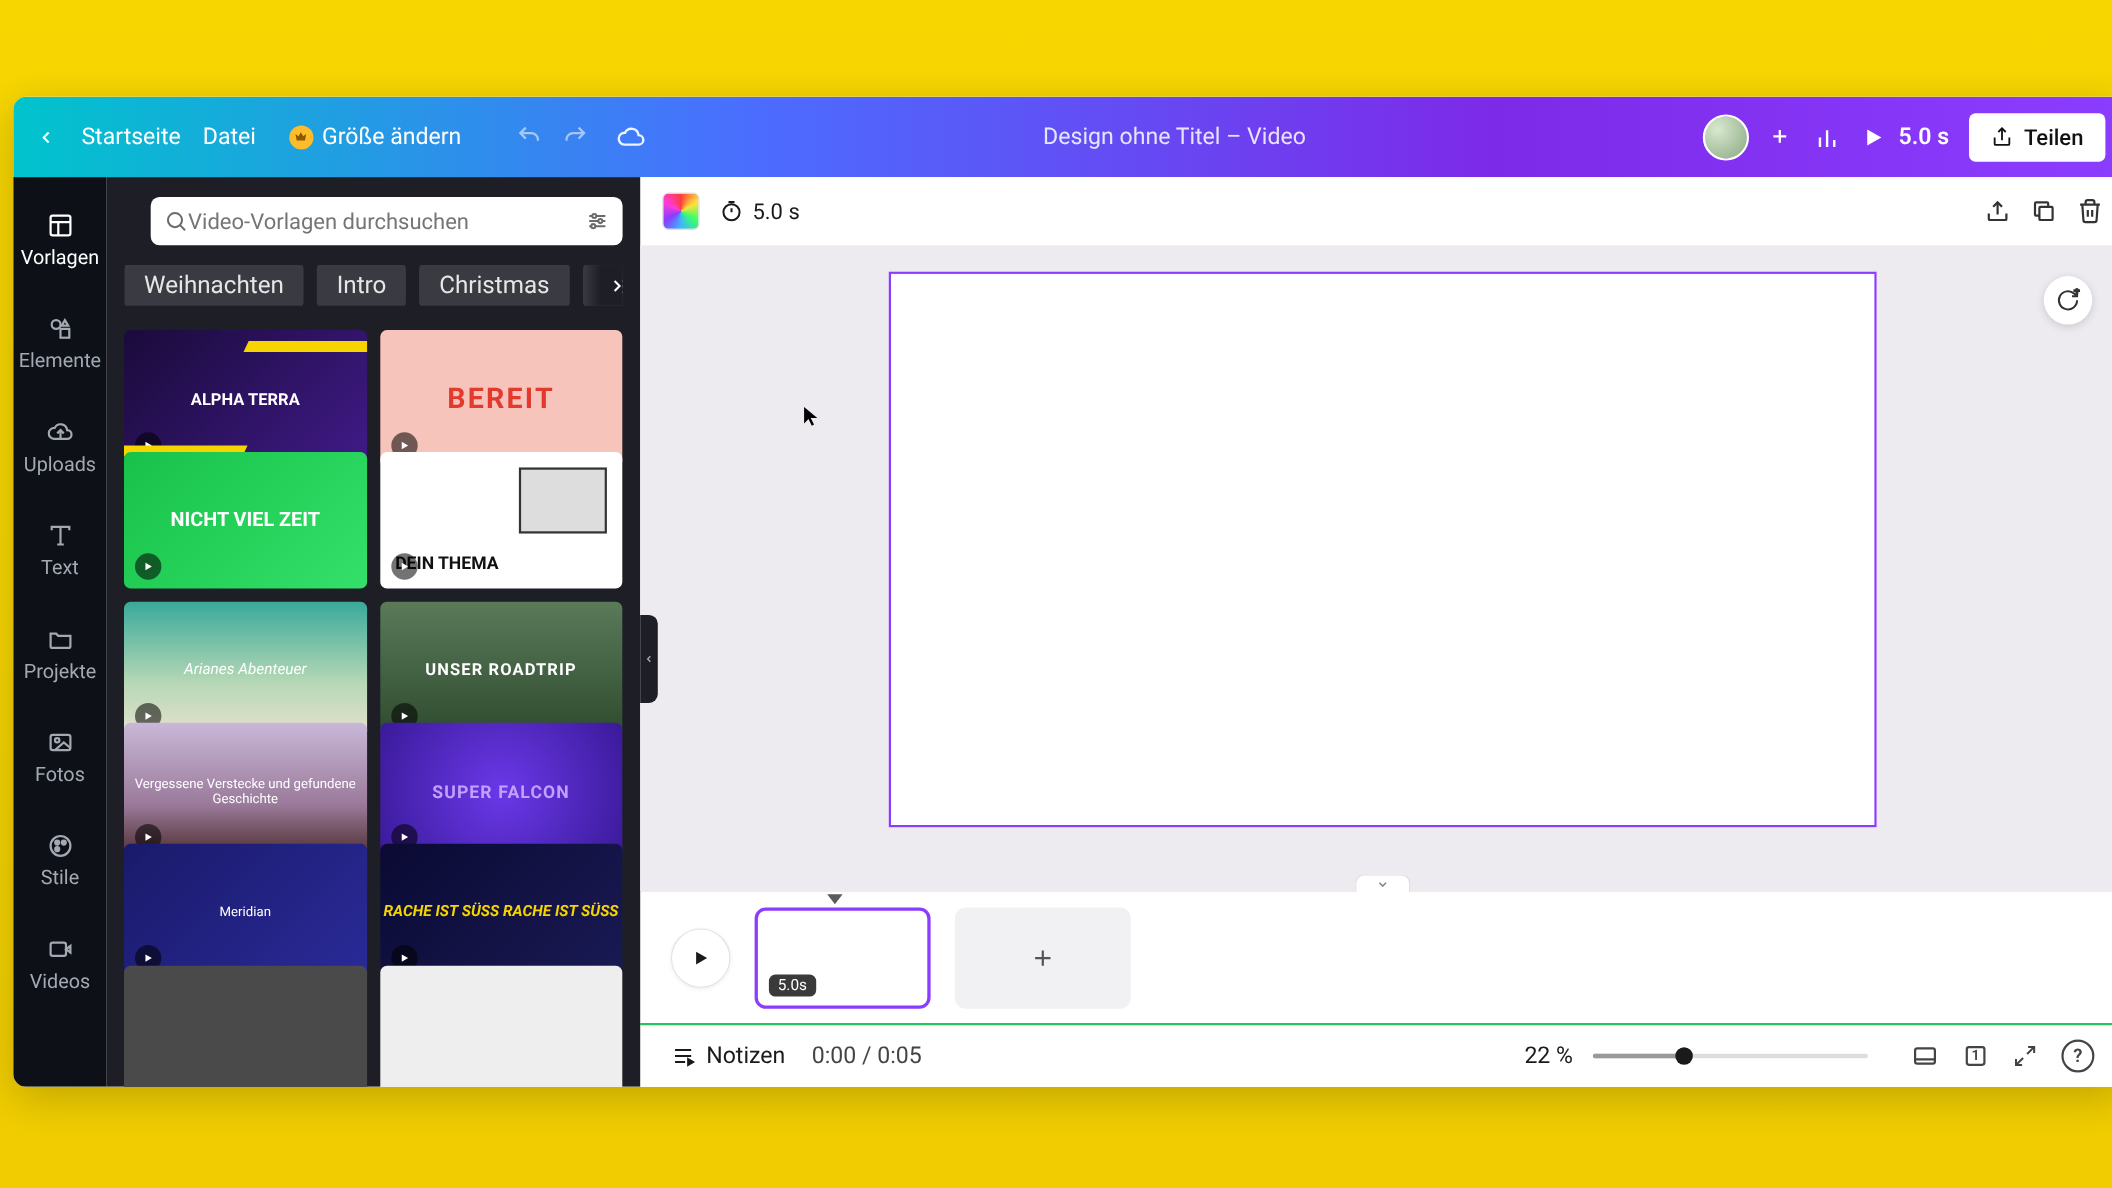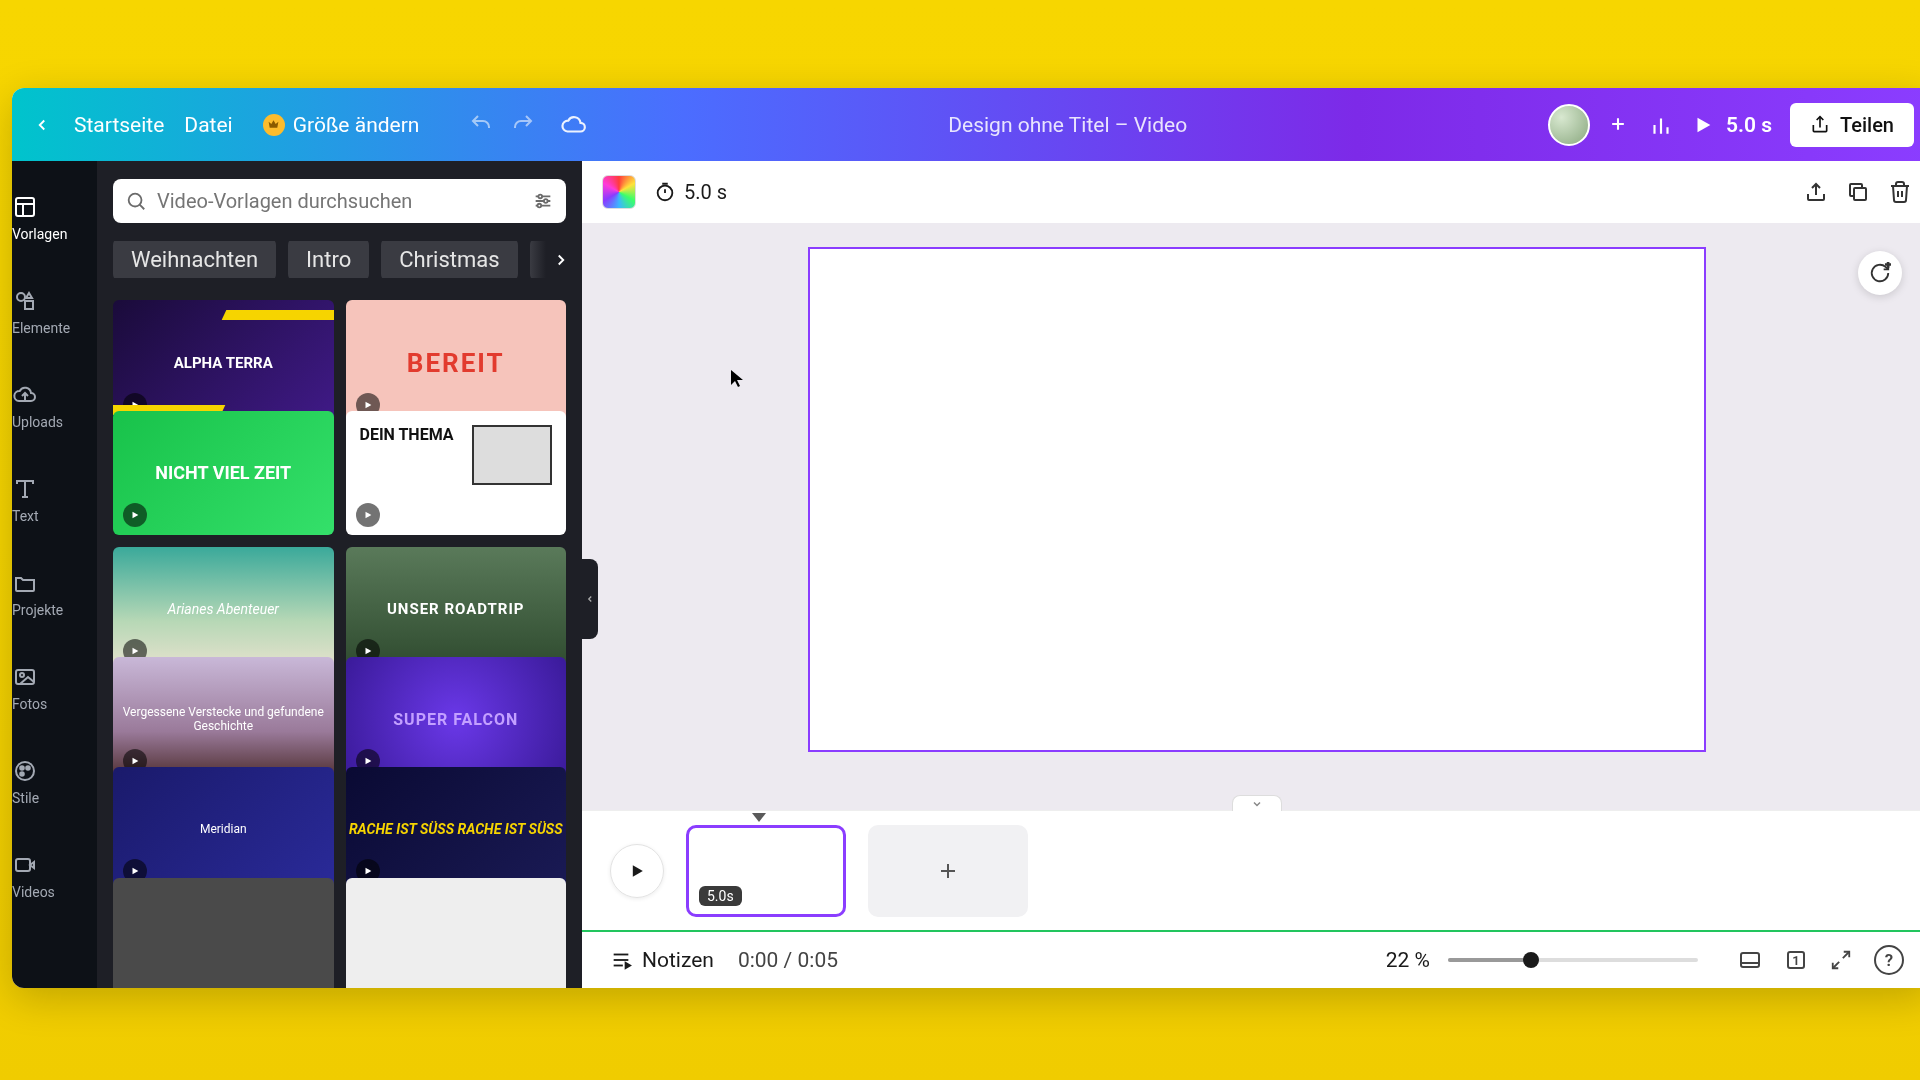--- a/index.html
+++ b/index.html
@@ -18,41 +18,41 @@
 .topbar .center { flex:1; display:flex; justify-content:center; }
 .topbar .title { font-size: 21px; color: rgba(255,255,255,.85); }
 .topbar .right { display:flex; align-items:center; gap: 18px; }
 .avatar { width:42px; height:42px; border-radius:50%; background: radial-gradient(circle at 30% 30%, #d8e8d0, #8aa87f); border:2px solid #fff; }
 .plus-user { width:22px; height:22px; color:#fff; cursor:pointer; }
 .topbar .icon-btn { color:#fff; cursor:pointer; }
 .play-group { display:flex; align-items:center; gap:12px; }
 .share-btn { background:#fff; color:#111; padding: 10px 20px; border-radius: 6px; display:flex; align-items:center; gap:10px; font-size:20px; font-weight:500; cursor:pointer; }
 .main { flex:1; display:flex; min-height:0; }
 .nav-rail { width: 85px; background:#0d1117; display:flex; flex-direction:column; align-items:center; padding-top: 10px; color:#b7bcc5; }
-.rail-item { width:85px; height: 94px; display:flex; flex-direction:column; align-items:flex-start; justify-content:center; gap:6px; font-size:14px; cursor:pointer; color:#a3a9b3; }
+.rail-item { width:85px; height: 94px; display:flex; flex-direction:column; align-items:center; justify-content:center; gap:6px; font-size:18px; cursor:pointer; color:#a3a9b3; }
 .rail-item.active { color:#fff; }
 .rail-item .ri-icon { width:26px; height:26px; display:flex; align-items:center; justify-content:center; }
 .panel { width: 485px; background:#1e1f26; color:#e6e6e6; display:flex; flex-direction:column; padding: 18px 16px 0 16px; position:relative; }
-.search { background:#fff; border-radius:8px; height:52px; display:flex; align-items:center; padding:0 12px; gap:10px; }
+.search { background:#fff; border-radius:8px; height:52px; display:flex; align-items:center; padding:0 12px; gap:0;margin-left:24px; }
 .search input { flex:1; border:none; outline:none; font-size:20px; color:#555; background:transparent; }
 .search .filter { color:#6b6b6b; cursor:pointer; }
 .chips { display:flex; gap:12px; margin-top: 18px; overflow:hidden; align-items:center; position:relative; }
 .chip { background:#3a3b42; color:#e6e6e6; padding:10px 18px; border-radius:8px; font-size:22px; white-space:nowrap; cursor:pointer; }
 .chips .chev { position:absolute; right:-4px; background: linear-gradient(90deg, rgba(30,31,38,0) 0%, #1e1f26 40%); width:40px; height:100%; display:flex; align-items:center; justify-content:flex-end; color:#fff; }
 .thumbs { margin-top: 22px; display:grid; grid-template-columns: 1fr 1fr; gap: 12px; overflow-y:auto; padding-bottom: 12px; }
 .thumb { position:relative; width:100%; aspect-ratio: 16/9; border-radius:6px; overflow:hidden; cursor:pointer; display:flex; align-items:center; justify-content:center; font-weight:700; font-size:15px; color:#fff; text-align:center; padding:0; }
 .thumb .pbadge { position:absolute; left:10px; bottom:8px; width:24px; height:24px; border-radius:50%; background:rgba(0,0,0,.55); display:flex; align-items:center; justify-content:center; }
 .thumb .pbadge svg { width:10px; height:10px; fill:#fff; }
 .t1 { background: linear-gradient(135deg,#1a0b3a,#401a88); }
 .t1::before, .t1::after { content:""; position:absolute; width:140px; height:10px; background:#f6d400; transform: skewX(-25deg); }
 .t1::before { top:10px; right:-30px; }
 .t1::after { bottom:10px; left:-30px; }
 .t2 { background:#f6c4bb; color:#e23b2e; font-size:26px; letter-spacing:2px; }
 .t3 { background: linear-gradient(135deg,#18c24a,#34e06a); font-size:18px; line-height:1.2; }
-.t4 { background:#fff; color:#111; flex-direction:column; align-items:flex-start; justify-content:flex-start; padding:14px; font-size:16px; }
+.t4 { background:#fff; color:#111; flex-direction:column; align-items:flex-start; justify-content:flex-end; padding:14px; font-size:16px; }
 .t4 .mini { position:absolute; right:14px; top:14px; width:80px; height:60px; background:#ddd; border:2px solid #333; }
 .t5 { background: linear-gradient(180deg,#3aa99a 0%, #b7d8b6 60%, #e8e2cf 100%); font-style:italic; font-weight:400; font-size:14px; }
 .t6 { background: linear-gradient(180deg,#5a7a5a,#2e4a2e); font-size:15px; letter-spacing:1px; }
 .t7 { background: linear-gradient(180deg,#c9b8d8,#9a7a9a 60%, #4a2a2a); font-size:12px; font-weight:400; }
 .t8 { background: radial-gradient(circle at 50% 50%, #6a38e8, #3a1a99); color:#c3a0ff; font-size:16px; letter-spacing:1px; }
 .t9 { background: linear-gradient(135deg,#1a1a6b,#2a2a99); font-size:12px; font-weight:400; }
 .t10 { background: linear-gradient(135deg,#0a0a33,#1a1a55); color:#f6d400; font-size:14px; font-style:italic; }
 .t11 { background:#4a4a4a; }
 .t12 { background:#eee; }
 .collapse-tab { position:absolute; right:-16px; top: 398px; width:16px; height:80px; background:#1e1f26; border-radius:0 8px 8px 0; display:flex; align-items:center; justify-content:center; color:#aaa; cursor:pointer; z-index:5; }

